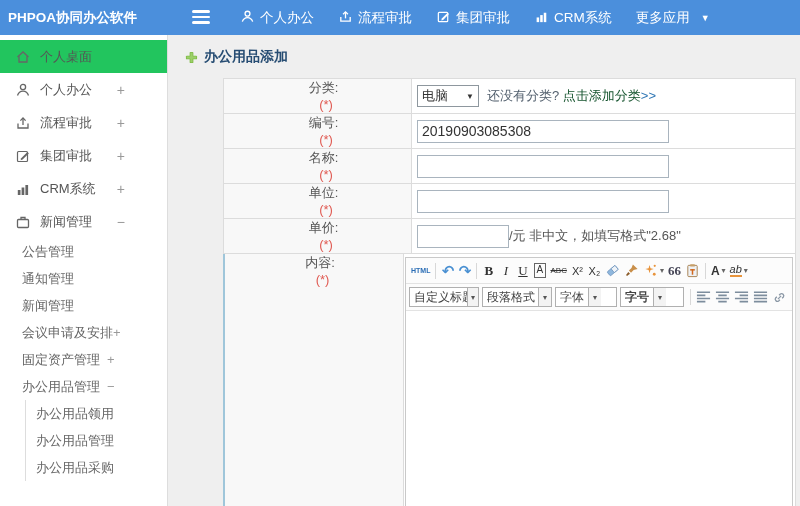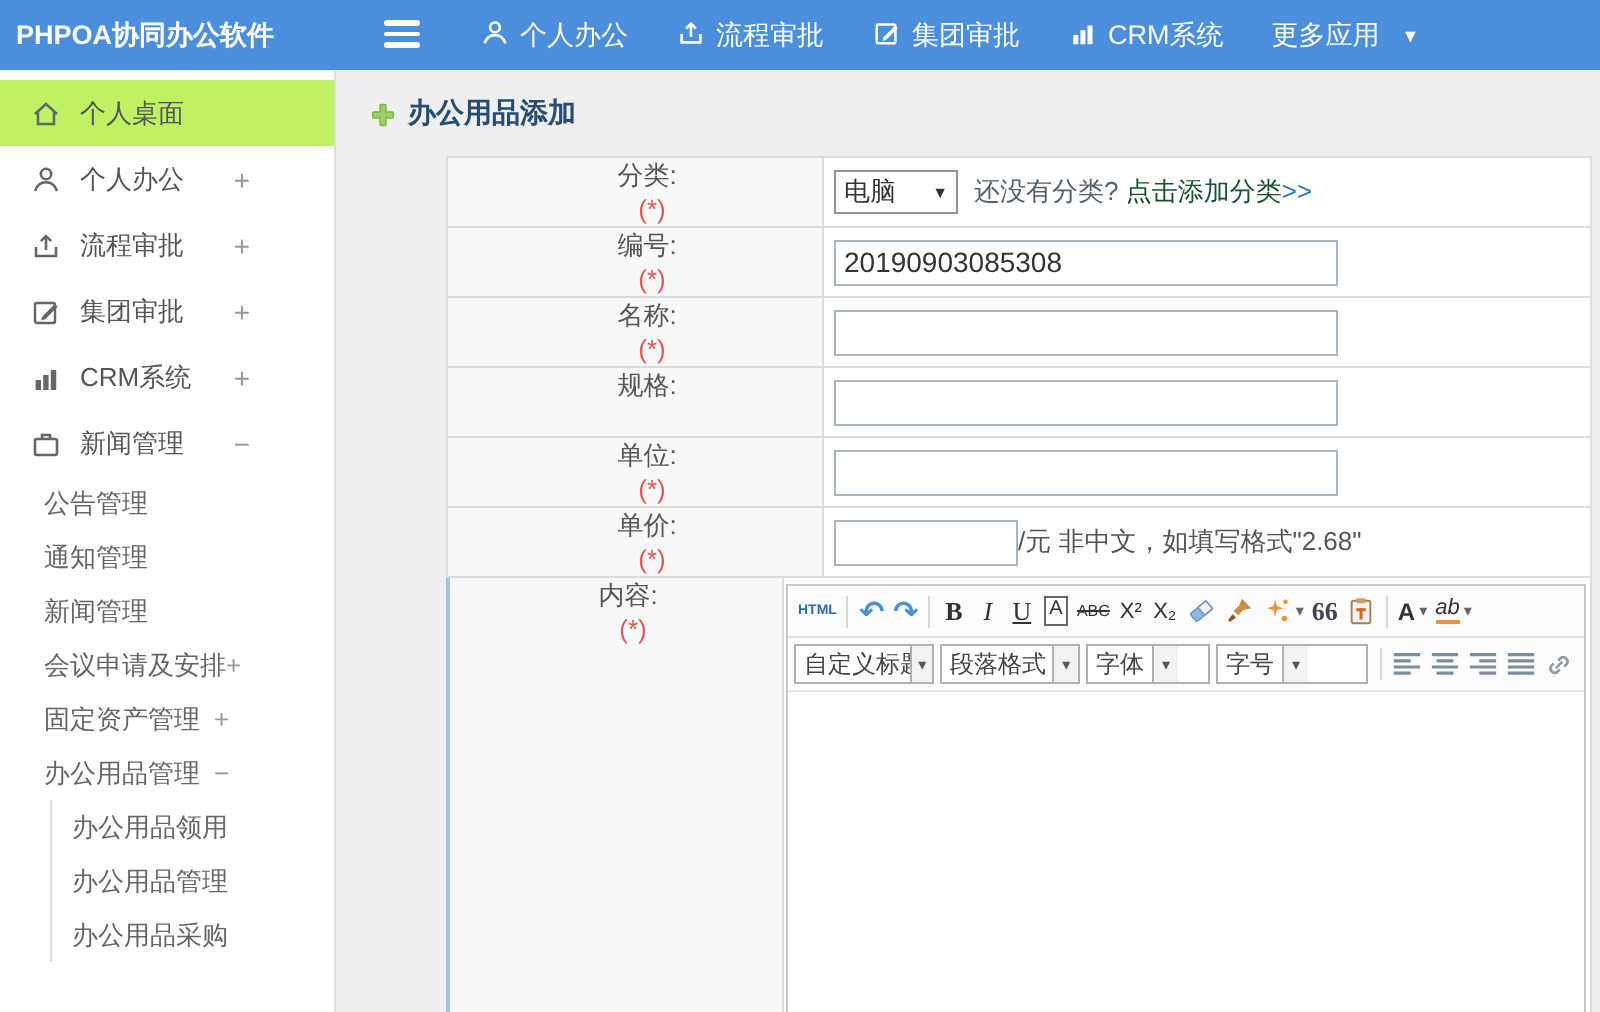--- a/index.html
+++ b/index.html
@@ -12,21 +12,21 @@
   .hamburger { position:absolute; left:192px; top:10px; width:20px; height:15px; cursor:pointer; }
   .hamburger i { display:block; width:18px; height:2.5px; background:#fff; border-radius:2px; margin-bottom:3px; }
   .topnav { position:absolute; left:240px; top:0; height:35px; display:flex; align-items:center; gap:24px; }
   .topnav-item { display:flex; align-items:center; gap:5px; color:#fff; font-size:13.5px; cursor:pointer; white-space:nowrap; }
   .topnav-item svg { width:15px; height:15px; }
   .caret { font-size:9px; margin-left:6px; }
 
   
   .sidebar { position:absolute; left:0; top:35px; width:168px; height:471px; background:#fff; border-right:1px solid #ddd; padding-top:5px; }
   .side-item { height:33px; display:flex; align-items:center; padding-left:15px; color:#555; font-size:13px; cursor:pointer; }
-  .side-item.active { background:#bef264; }
+  .side-item.active { background:#22c55e; }
   .side-item svg { width:16px; height:16px; color:#666; flex:0 0 16px; }
   .side-item .lbl { margin-left:9px; }
   .side-item .exp { margin-left:auto; margin-right:42px; color:#999; font-size:14px; }
   .subnav .sub-item { height:27px; display:flex; align-items:center; padding-left:22px; color:#666; font-size:13px; cursor:pointer; }
   .sub-item .exp { color:#999; font-size:13px; margin-left:7px; }
   .sub-item .exp.tight { margin-left:0; }
   .subsub { margin-left:25px; border-left:1px solid #ddd; }
   .subsub .sub-item { padding-left:10px; }
 
   
@@ -72,21 +72,21 @@
   .b-strike { font-size:8px; text-decoration:line-through; }
   .b-supsub { font-size:11px; }
   .b-quote { font-family:"Liberation Serif","DejaVu Serif",serif; font-weight:bold; font-size:13px; color:#445; }
   .b-fontcolor { font-size:12px; font-weight:bold; }
   .b-high { font-size:11px; font-style:italic; border-bottom:2px solid #e8943c; line-height:11px; }
   .mini-caret { font-size:8px; color:#666; margin-left:2px; }
   .combo { height:20px; border:1px solid #b0b0b0; background:#fff; display:flex; align-items:center; margin-right:3px; cursor:pointer; }
   .combo .combo-lbl { font-size:12px; color:#444; padding:0 4px; white-space:nowrap; overflow:hidden; }
   .combo .combo-btn { width:13px; align-self:stretch; border-left:1px solid #b0b0b0; display:flex; align-items:center;
     justify-content:center; font-size:8px; color:#555; background:#f3f3f3; }
-  .c1 { width:70px; } .c2 { width:70px; } .c3 { width:62px; } .c4 { width:76px; }
+  .c1 { width:70px; } .c2 { width:70px; } .c3 { width:62px; } .c4 { width:64px;font-weight:bold; }
   .edit-area { flex:1; background:#fff; }
 </style>
 </head>
 <body>
 
 <div class="topbar">
   <div class="brand">PHPOA协同办公软件</div>
   <div class="hamburger">
       <i></i>
       <i></i>
@@ -260,28 +260,20 @@
     <div class="frow">
       <div class="cl">
         <span>名称:</span>
         <span class="req">(*)</span>
       </div>
       <div class="cv">
         <input class="txt-input" value="" style="">
       </div>
     </div>
 
-    <div class="frow">
-      <div class="cl">
-        <span>规格:</span>
-      </div>
-      <div class="cv">
-        <input class="txt-input" value="" style="">
-      </div>
-    </div>
 
     <div class="frow">
       <div class="cl">
         <span>单位:</span>
         <span class="req">(*)</span>
       </div>
       <div class="cv">
         <input class="txt-input" value="" style="">
       </div>
     </div>

